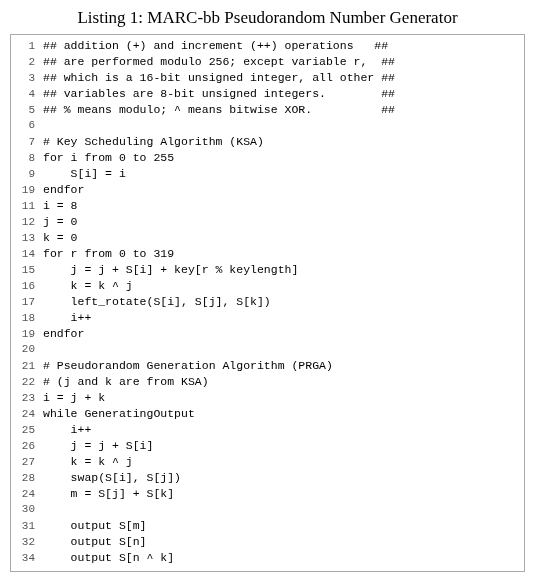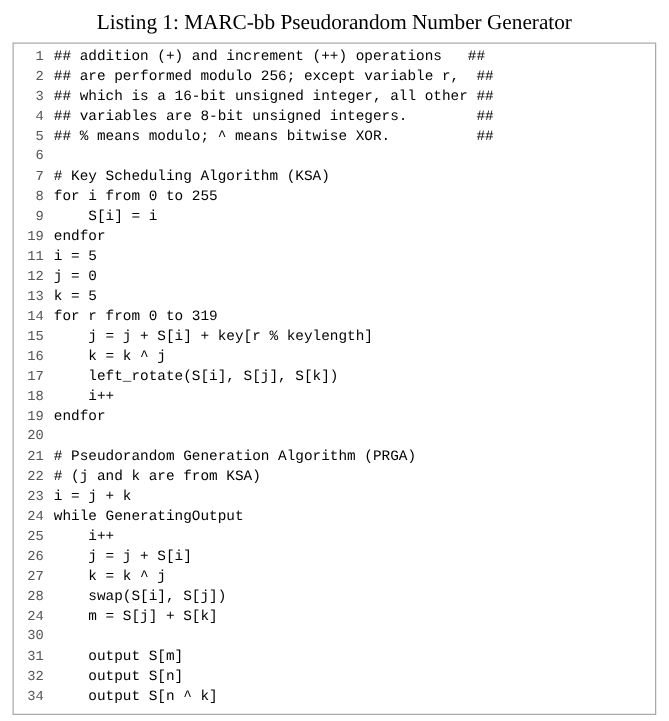--- a/index.html
+++ b/index.html
@@ -101,29 +101,29 @@
       <div class="code-line">
         <span class="line-num">9</span>
         <span class="line-content">    S[i] = i</span>
       </div>
       <div class="code-line">
         <span class="line-num">19</span>
         <span class="line-content">endfor</span>
       </div>
       <div class="code-line">
         <span class="line-num">11</span>
-        <span class="line-content">i = 5</span>
+        <span class="line-content">i = 8</span>
       </div>
       <div class="code-line">
         <span class="line-num">12</span>
         <span class="line-content">j = 0</span>
       </div>
       <div class="code-line">
         <span class="line-num">13</span>
-        <span class="line-content">k = 5</span>
+        <span class="line-content">k = 0</span>
       </div>
       <div class="code-line">
         <span class="line-num">14</span>
         <span class="line-content">for r from 0 to 319</span>
       </div>
       <div class="code-line">
         <span class="line-num">15</span>
         <span class="line-content">    j = j + S[i] + key[r % keylength]</span>
       </div>
       <div class="code-line">

